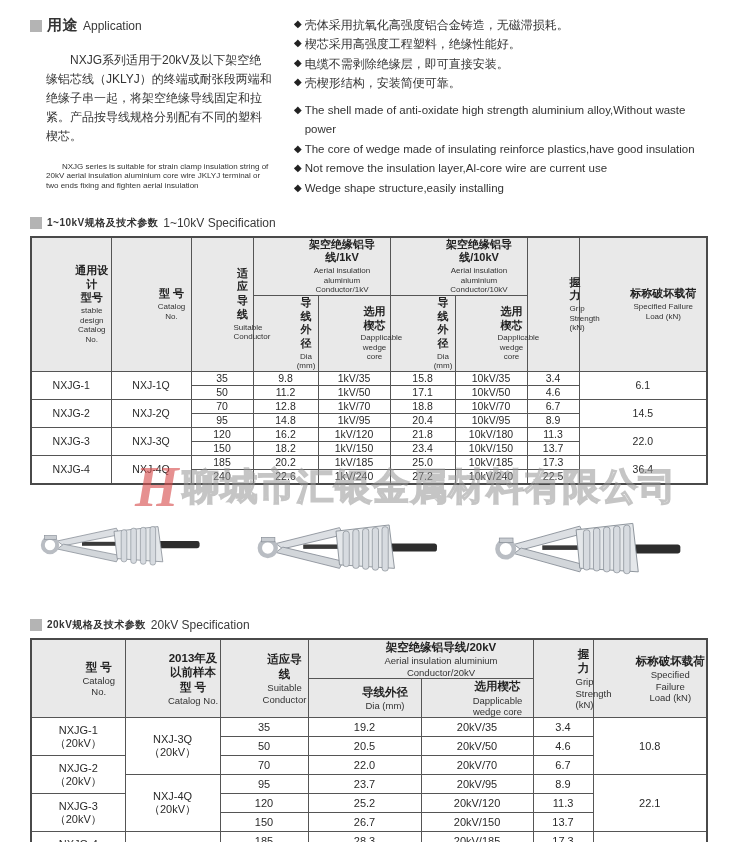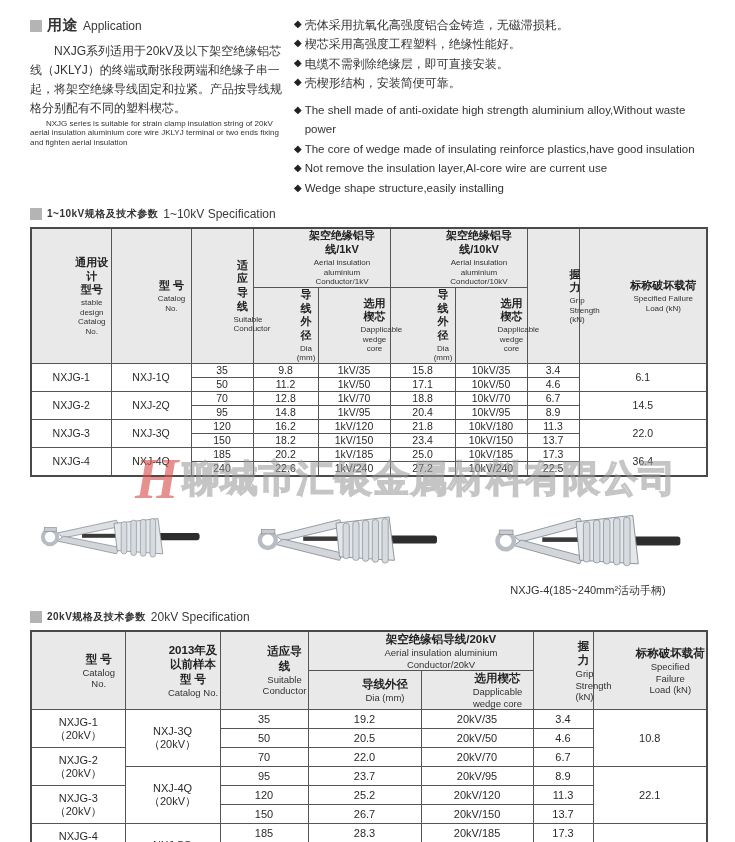--- a/index.html
+++ b/index.html
@@ -9,21 +9,21 @@
     overflow:hidden; box-sizing:border-box; padding:16px 30px 0 30px;
   }
   
   .top-row { display:flex; align-items:flex-start; }
   .col-app { width:258px; flex:none; }
   .col-feat { flex:1; padding-left:6px; }
   .sec-head { display:flex; align-items:center; gap:5px; margin:0 0 7px 0; }
   .sq { width:12px; height:12px; background:#b4b4b4; flex:none; }
   .sec-zh { font-size:15px; font-weight:bold; color:#333; letter-spacing:0.5px; }
   .sec-en { font-size:12px; color:#3a3a3a; }
-  .app-para { font-size:12px; line-height:1.58; color:#333; text-indent:2em; margin:0; }
+  .app-para { font-size:12px; line-height:1.58; color:#333; text-indent:2em; margin:16px; }
   .app-para.en { margin-top:1px; }
   .feat-list { list-style:none; margin:0; padding:0; }
   .feat-list.en { margin-top:7px; }
   .feat-item { font-size:12px; line-height:1.62; color:#333; display:flex; }
   .feat-list.en .feat-item { font-size:11.5px; line-height:1.7; }
   .diamond { margin-right:3px; flex:none; font-size:10px; line-height:inherit; color:#222; }
   
   .table-sec-head { display:flex; align-items:center; gap:5px; margin:9px 0 6px 0; }
   .table-sec-head .sec-zh { font-size:10px; }
   
@@ -291,21 +291,20 @@
           <path d="M24 40 L96 60 L100 52 L32 34 Z" fill="#d2d6da" stroke="#8a9099" stroke-width="1"></path>
           <circle cx="15" cy="35" r="9" fill="none" stroke="#b9bdc3" stroke-width="5"></circle>
           <rect x="8" y="23" width="15" height="5" fill="#c8ccd1" stroke="#8a9099" stroke-width="0.8"></rect>
           <path d="M92 14 L154 7 L160 60 L96 56 Z" fill="#e4e7ea" stroke="#868d95" stroke-width="1"></path>
           <rect x="100" y="14" width="7" height="44" rx="3" fill="#d7dbe0" stroke="#868d95" stroke-width="0.8"></rect>
           <rect x="111" y="12" width="7" height="47" rx="3" fill="#d7dbe0" stroke="#868d95" stroke-width="0.8"></rect>
           <rect x="122" y="11" width="7" height="49" rx="3" fill="#d7dbe0" stroke="#868d95" stroke-width="0.8"></rect>
           <rect x="133" y="10" width="7" height="51" rx="3" fill="#d7dbe0" stroke="#868d95" stroke-width="0.8"></rect>
           <rect x="144" y="9" width="7" height="53" rx="3" fill="#d7dbe0" stroke="#868d95" stroke-width="0.8"></rect>
         </svg>
-        <figcaption>NXJG-4(185~240mm²活动手柄)</figcaption>
       </figure>
     </div>
   </div>
 
   <div class="table-sec-head">
     <span class="sq"></span>
     <span class="sec-zh">20kV规格及技术参数</span>
     <span class="sec-en">20kV Specification</span>
   </div>
 

